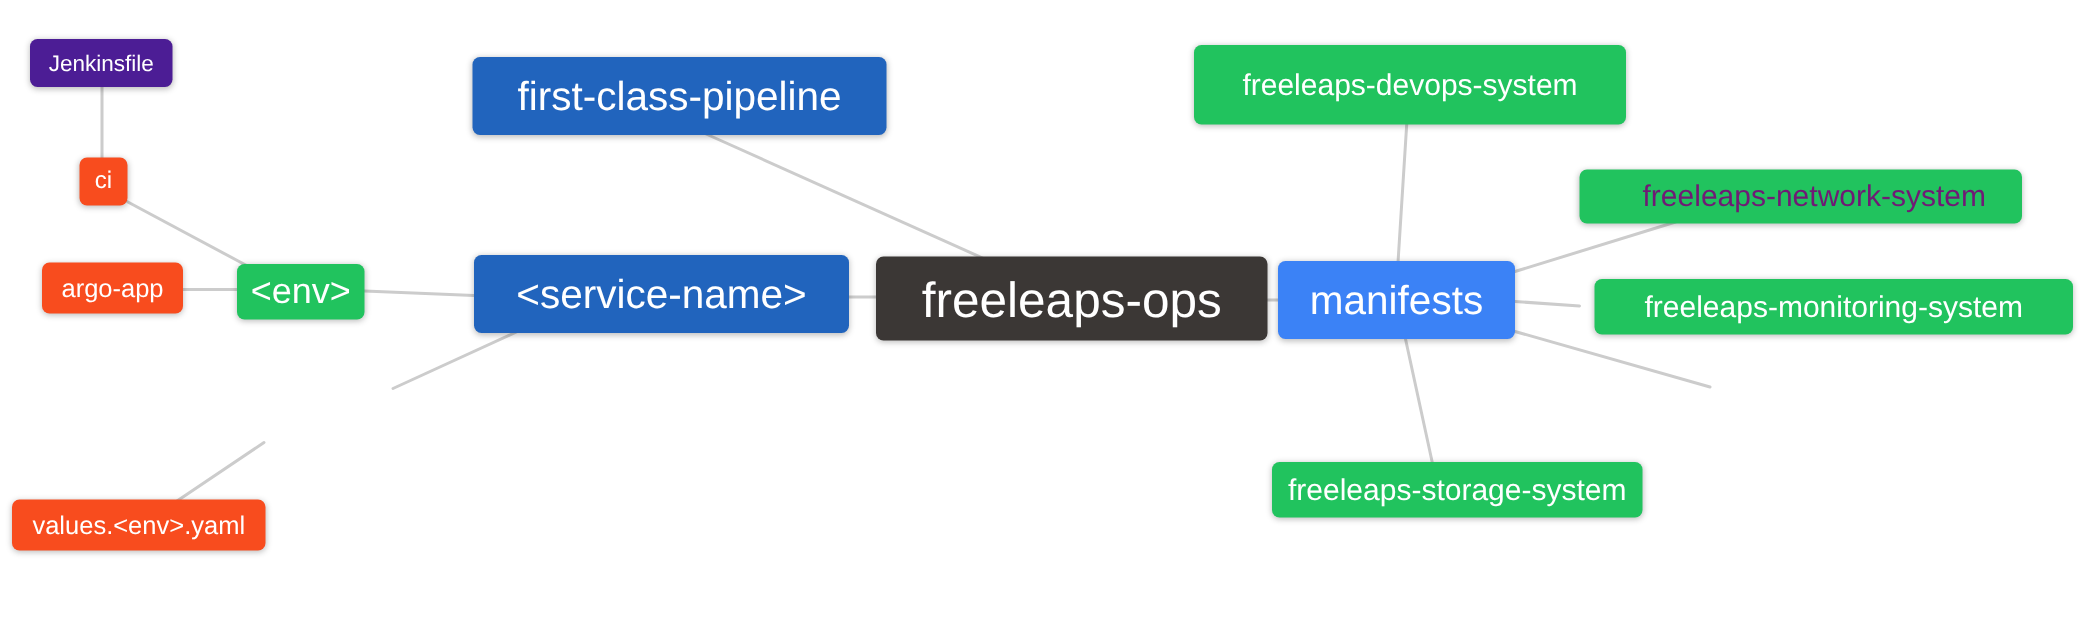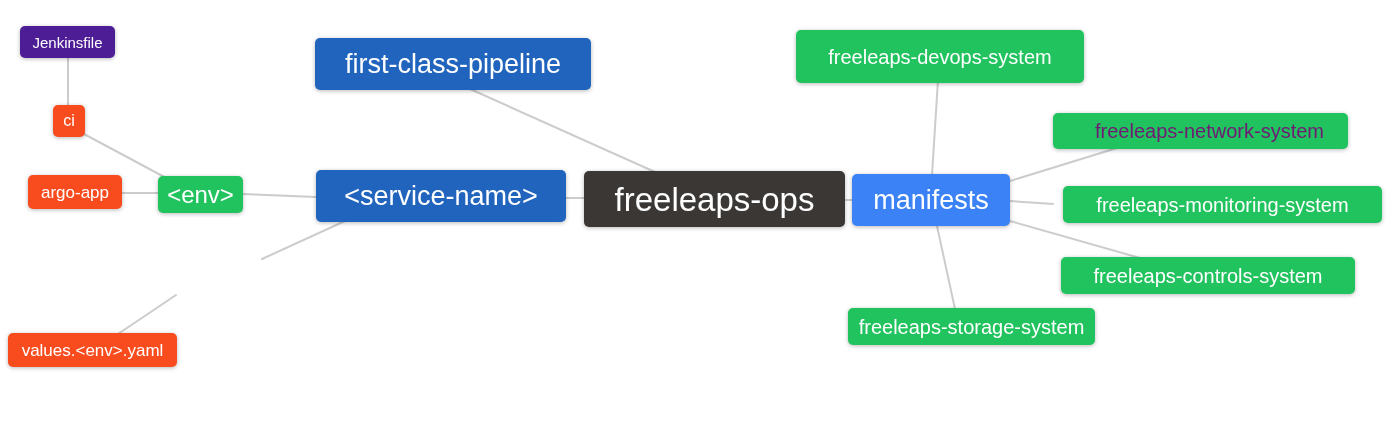--- a/index.html
+++ b/index.html
@@ -88,19 +88,16 @@
     </div>
     <div class="node" style="left: 796px; top: 30px; width: 288px; height: 53px; background: rgb(33, 195, 94); font-size: 20px; color: rgb(255, 255, 255);">
       <span>freeleaps-devops-system</span>
     </div>
     <div class="node" style="left: 1053px; top: 113px; width: 295px; height: 36px; background: rgb(33, 195, 94); font-size: 20px; color: #701a75; padding-left: 18px;">
       <span>freeleaps-network-system</span>
     </div>
     <div class="node" style="left: 1053px; top: 186px; width: 319px; height: 37px; background: rgb(33, 195, 94); font-size: 20px; color: rgb(255, 255, 255); margin-left: 10px;">
       <span>freeleaps-monitoring-system</span>
     </div>
-    <div class="node" style="left: 1061px; top: 257px; width: 294px; height: 37px; background: rgb(33, 195, 94); font-size: 20px; color: rgb(255, 255, 255);">
-      <span>freeleaps-controls-system</span>
-    </div>
     <div class="node" style="left: 848px; top: 308px; width: 247px; height: 37px; background: rgb(33, 195, 94); font-size: 20px; color: rgb(255, 255, 255);">
       <span>freeleaps-storage-system</span>
     </div>
   </div>
 
 </body></html>

